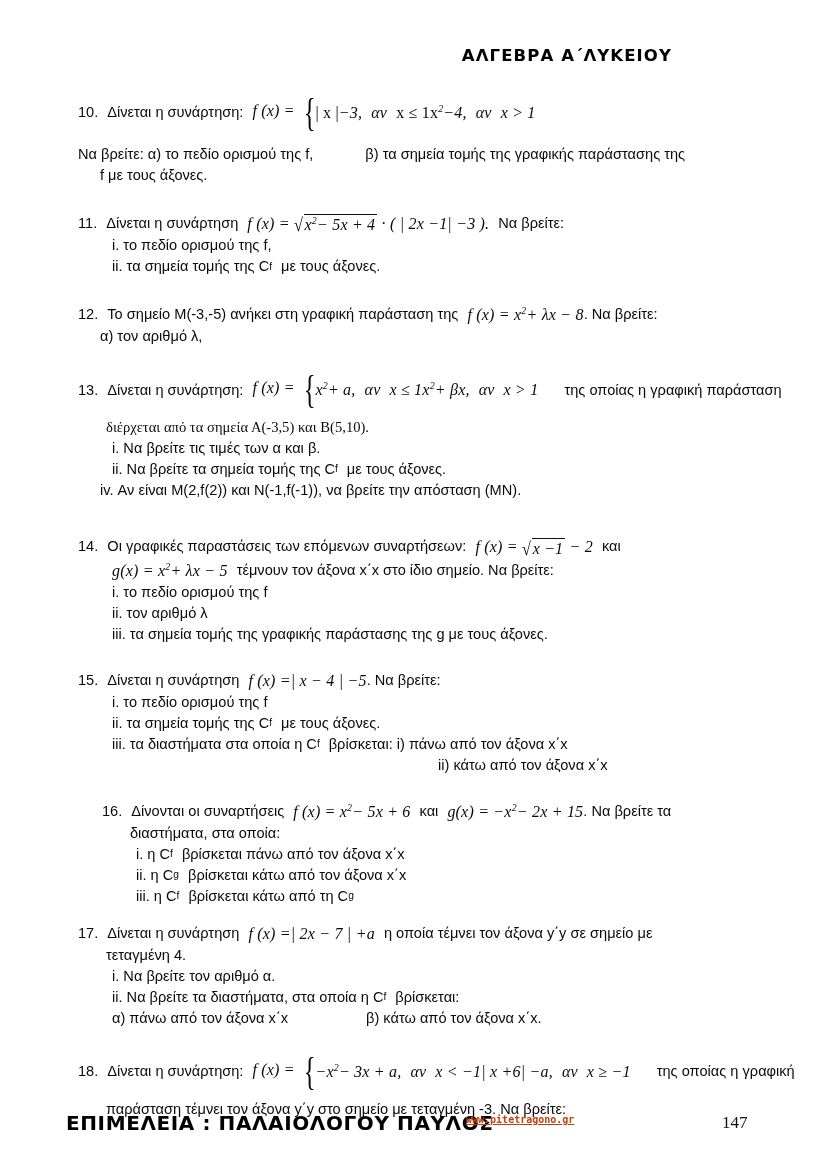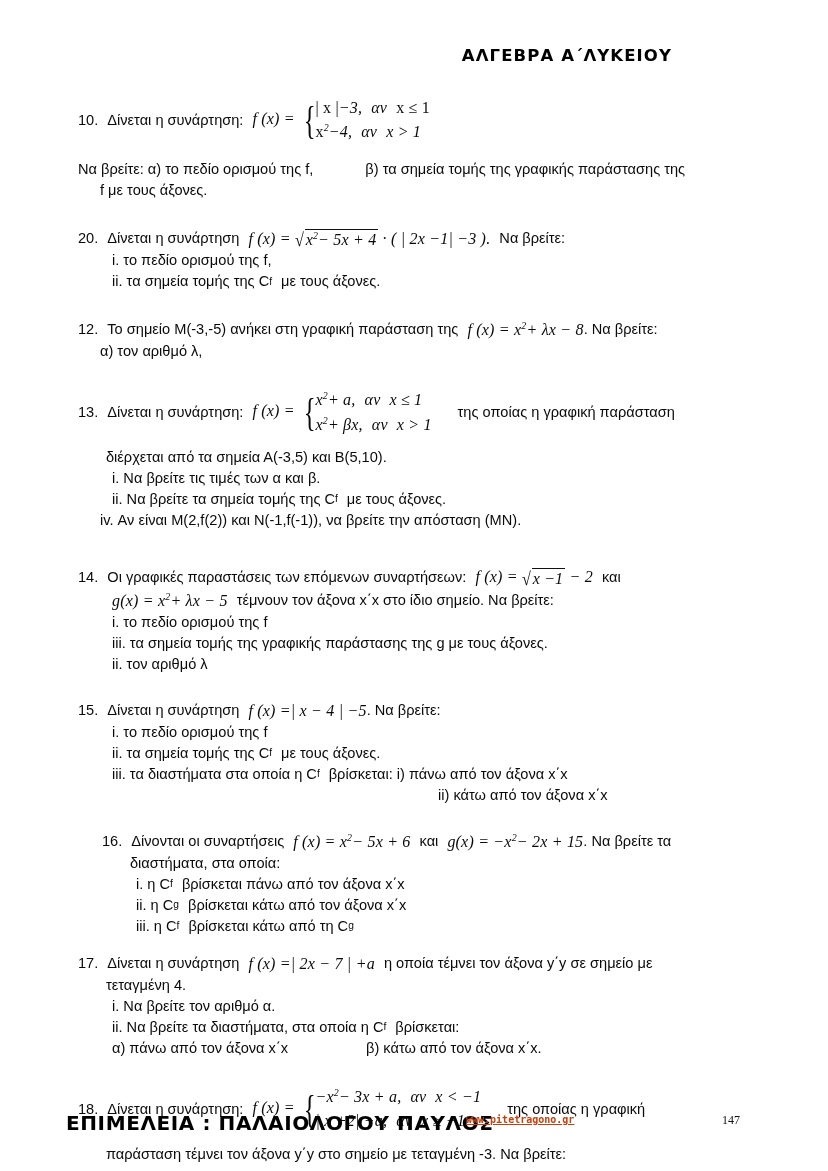--- a/index.html
+++ b/index.html
@@ -114,21 +114,21 @@
     font-style: normal;
     font-size: 40px;
     line-height: 0.84;
     transform: scaleX(0.62);
     transform-origin: center center;
     margin-right: -4px;
     margin-left: 1px;
   }
   .piece .cases {
     display: inline-flex;
-    flex-direction: column;
+    flex-direction: row;
     justify-content: center;
     line-height: 1.52;
   }
   .piece .case { white-space: nowrap; }
 
   .gap-sm { display: inline-block; width: 9px; }
   .gap-md { display: inline-block; width: 26px; }
   .gap-lg { display: inline-block; width: 52px; }
 
   .sub-f {
@@ -166,21 +166,21 @@
     color: #c2410c;
     text-decoration: underline;
     white-space: nowrap;
     cursor: pointer;
   }
   .footer-page {
     position: absolute;
     left: 722px;
     top: 2px;
     font-family: "Liberation Serif", "DejaVu Serif", serif;
-    font-size: 12px;
+    font-size: 17px;
     color: #111;
   }
 </style>
 </head>
 <body>
 
 <div class="page">
 
   <div class="header">ΑΛΓΕΒΡΑ Α΄ΛΥΚΕΙΟΥ</div>
 
@@ -210,21 +210,21 @@
       <div class="line inline-row" style="margin-top:14px;">
         <span>Να βρείτε: α) το πεδίο ορισμού της f,</span>
         <span class="gap-lg"></span>
         <span>β) τα σημεία τομής της γραφικής παράστασης της</span>
       </div>
       <div class="line indent1">f με τους άξονες.</div>
     </div>
 
     <div class="problem" style="margin-top:26px;">
       <div class="line inline-row">
-        <span>20.</span>
+        <span>11.</span>
         <span class="gap-sm"></span>
         <span>Δίνεται η συνάρτηση</span>
         <span class="gap-sm"></span>
         <span class="m">
           <span>f (x) =</span>
           <span class="sqrt">
             <span class="radsign">√</span>
             <span class="radicand"><span>x</span><sup>2</sup><span>− 5x + 4</span></span>
           </span>
           <span>· ( | 2x −1| −3 ).</span>
@@ -274,21 +274,21 @@
               </span>
               <span class="case">
                 <span>x</span><sup>2</sup><span>+ βx,</span><span class="gap-sm"></span><span class="gk">αν</span><span class="gap-sm"></span><span>x &gt; 1</span>
               </span>
             </span>
           </span>
         </span>
         <span class="gap-md"></span>
         <span>της οποίας η γραφική παράσταση</span>
       </div>
-      <div class="line indent-hang" style="margin-top:10px;">διέρχεται από τα σημεία Α(-3,5)  και Β(5,10).</div>
+      <div class="line indent-hang" style="margin-top:10px;font-family:Liberation Serif, serif;">διέρχεται από τα σημεία Α(-3,5)  και Β(5,10).</div>
       <div class="line indent2">i. Να βρείτε τις τιμές των α και β.</div>
       <div class="line indent2 inline-row">
         <span>ii. Να βρείτε τα σημεία τομής της C</span>
           <span class="sub-f">f</span>
         <span class="gap-sm"></span>
         <span>με τους άξονες.</span>
       </div>
       <div class="line indent1">iv.  Αν είναι Μ(2,f(2))  και Ν(-1,f(-1)), να βρείτε την απόσταση (ΜΝ).</div>
     </div>
 
@@ -310,22 +310,22 @@
         <span>και</span>
       </div>
       <div class="line indent2 inline-row">
         <span class="m">
           <span>g(x) = x</span><sup>2</sup><span>+ λx − 5</span>
         </span>
         <span class="gap-sm"></span>
         <span>τέμνουν τον άξονα x΄x στο ίδιο σημείο. Να βρείτε:</span>
       </div>
       <div class="line indent2">i. το πεδίο ορισμού της f</div>
+      <div class="line indent2">ii. τον αριθμό λ</div>
       <div class="line indent2">iii. τα σημεία τομής της γραφικής παράστασης της g με τους άξονες.</div>
-      <div class="line indent2">ii. τον αριθμό λ</div>
     </div>
 
     <div class="problem" style="margin-top:24px;">
       <div class="line inline-row">
         <span>15.</span>
         <span class="gap-sm"></span>
         <span>Δίνεται η συνάρτηση</span>
         <span class="gap-sm"></span>
         <span class="m">f (x) =| x − 4 | −5</span>
         <span>. Να βρείτε:</span>
@@ -419,21 +419,21 @@
         <span class="gap-sm"></span>
         <span class="m">
           <span>f (x) =</span>
           <span class="piece">
             <span class="brace">{</span>
             <span class="cases">
               <span class="case">
                 <span>−x</span><sup>2</sup><span>− 3x + a,</span><span class="gap-sm"></span><span class="gk">αν</span><span class="gap-sm"></span><span>x &lt; −1</span>
               </span>
               <span class="case">
-                <span>| x +2| −a,</span><span class="gap-sm"></span><span class="gk">αν</span><span class="gap-sm"></span><span>x ≥ −1</span>
+                <span>| x +6| −a,</span><span class="gap-sm"></span><span class="gk">αν</span><span class="gap-sm"></span><span>x ≥ −1</span>
               </span>
             </span>
           </span>
         </span>
         <span class="gap-md"></span>
         <span>της οποίας η γραφική</span>
       </div>
       <div class="line indent-hang" style="margin-top:10px;">παράσταση τέμνει τον άξονα y΄y  στο σημείο με τεταγμένη -3. Να βρείτε:</div>
     </div>
 

